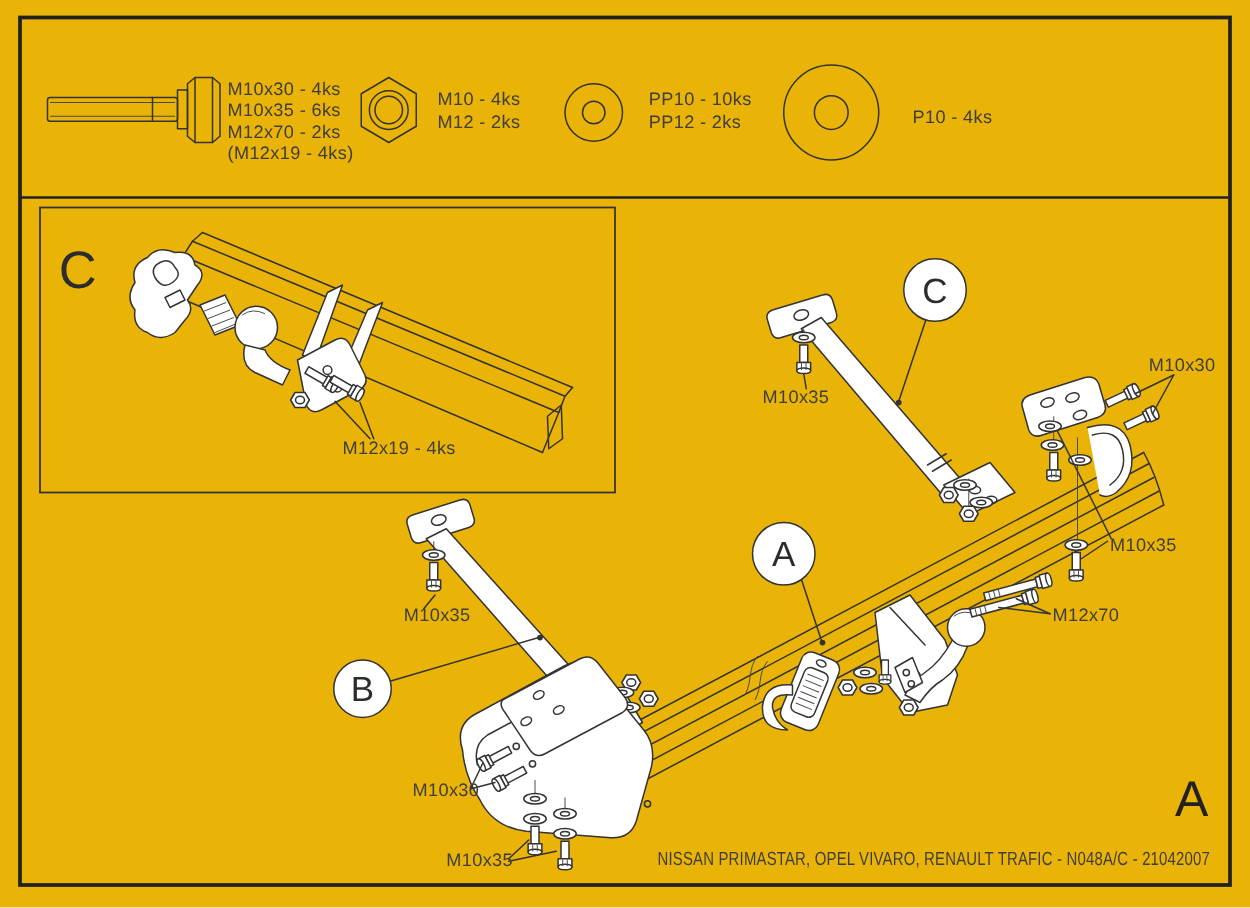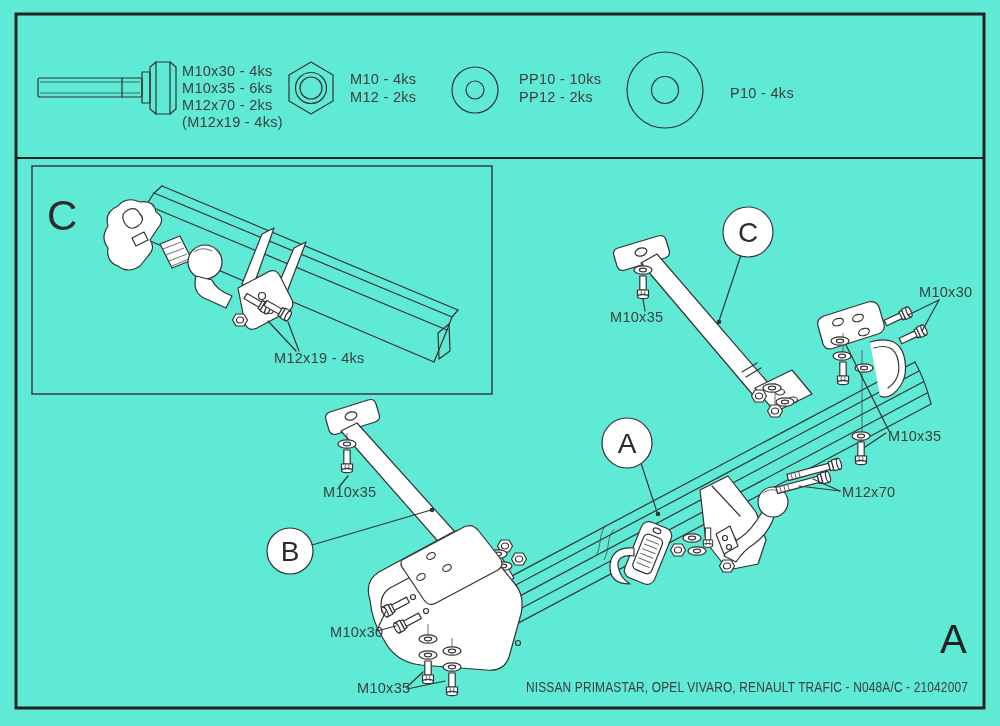--- a/index.html
+++ b/index.html
@@ -1,16 +1,16 @@
 <!DOCTYPE html>
 <html><head>
 <meta charset="utf-8">
 <style>
   html,body{margin:0;padding:0;background:#fff;}
-  .page{position:relative;width:1000px;height:726px;background:#5eead4;
+  .page{position:relative;width:1000px;height:726px;background:#eab308;
         font-family:"Liberation Sans",sans-serif;}
   svg{position:absolute;left:0;top:0;}
   .ln{stroke:#333;fill:none;stroke-width:1.2;stroke-linejoin:round;stroke-linecap:round;}
   .lnw{stroke:#333;fill:#fff;stroke-width:1.2;stroke-linejoin:round;stroke-linecap:round;}
   .thin{stroke:#4a4a4a;stroke-width:0.8;fill:none;}
   .frame{stroke:#222;fill:none;stroke-width:3;}
   .div{stroke:#222;stroke-width:2;}
   .box{stroke:#333;fill:none;stroke-width:1.4;}
   .lbl{font-size:14.5px;fill:#3e3e3e;letter-spacing:.3px;}
   .leglbl{font-size:14.5px;fill:#3e3e3e;letter-spacing:.3px;}

